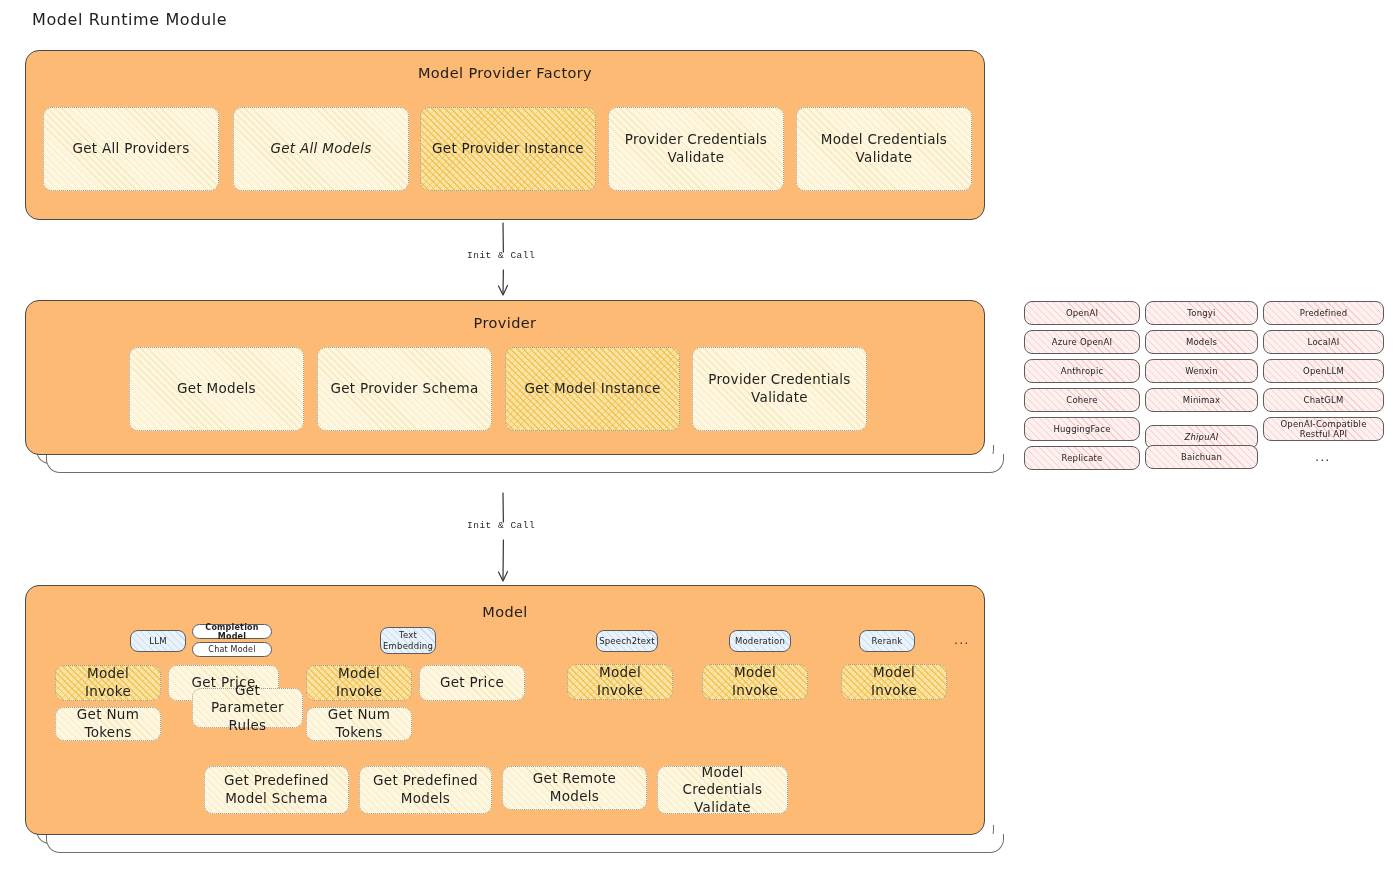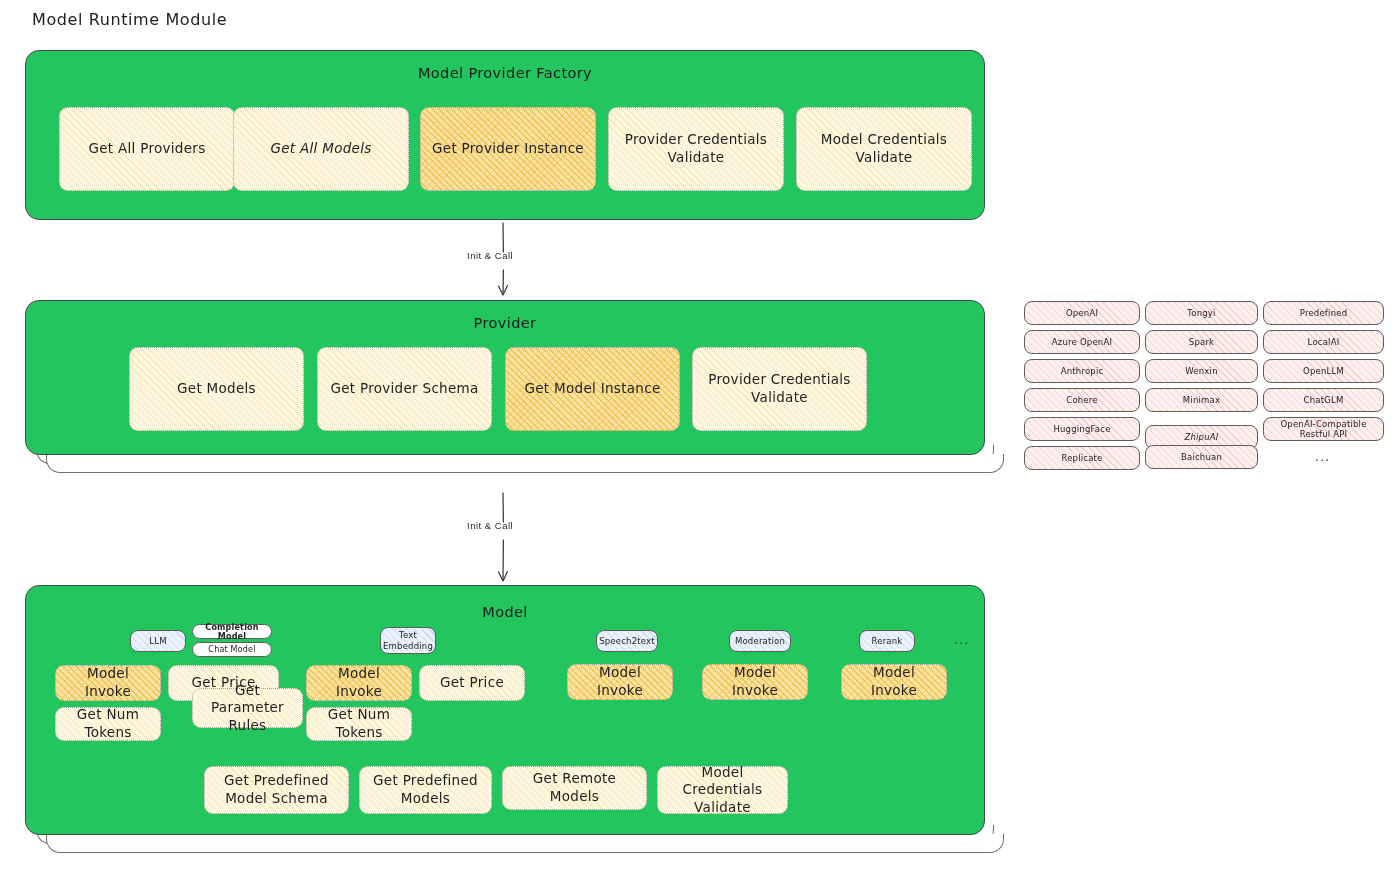--- a/index.html
+++ b/index.html
@@ -17,21 +17,21 @@
   #page-title{
     position:absolute;left:32px;top:10px;
     font-size:16px;letter-spacing:.6px;color:#1e1e1e;
     font-family:"DejaVu Sans", sans-serif;
     font-weight:400;
   }
 
   
   .card{
     position:absolute;
-    background:#22c55e;
+    background:#fdba74;
     border:1.15px solid #4a4a4a;
     border-radius:14px;
     box-sizing:border-box;
   }
   .card.stack::before,
   .card.stack::after{
     content:"";position:absolute;left:10px;right:-10px;
     height:18px;border:1.15px solid #6e6e6e;border-top:none;
     border-radius:0 0 14px 14px;background:#fff;z-index:-1;
   }
@@ -118,39 +118,39 @@
     text-align:center;
     border-radius:8px;
     font-size:8px;letter-spacing:.2px;color:#1e1e1e;
     border:1.15px solid #5d5d5d;background:#ffffff;
   }
 
   
   .arrow-wrap{position:absolute;}
   .arrow-label{
     position:absolute;
-    font-family:Liberation Sans, sans-serif;
+    font-family:Liberation Mono, monospace;
     font-size:9.5px;color:#2a2a2a;letter-spacing:.5px;
     white-space:nowrap;
   }
   .ellipsis{
     position:absolute;font-size:13px;color:#3a3a3a;letter-spacing:1px;
   }
 </style>
 </head>
 <body>
 
 <div class="canvas">
 
   <div id="page-title">Model Runtime Module</div>
 
   <div class="card" style="left:25px;top:50px;width:960px;height:170px;">
     <div class="card-title">Model Provider Factory</div>
 
-    <div class="node cream" style="left:33px;top:56px;width:176px;height:84px;text-align:center;">Get All Providers</div>
+    <div class="node cream" style="left:17px;top:56px;width:176px;height:84px;text-align:center;">Get All Providers</div>
 
     <div class="node cream" style="left:207px;top:56px;width:176px;height:84px;font-style:italic;">Get All Models</div>
 
     <div class="node gold" style="left:394px;top:56px;width:176px;height:84px;">Get Provider Instance</div>
 
     <div class="node cream" style="left:582px;top:56px;width:176px;height:84px;">Provider Credentials Validate</div>
 
     <div class="node cream" style="left:770px;top:56px;width:176px;height:84px;">Model Credentials Validate</div>
   </div>
 
@@ -177,21 +177,21 @@
   <div style="position:absolute;left:1024px;top:301px;width:360px;height:175px;">
 
     <div class="tag" style="left:0px;top:0px;width:116px;height:24px;">OpenAI</div>
     <div class="tag" style="left:0px;top:29px;width:116px;height:24px;">Azure OpenAI</div>
     <div class="tag" style="left:0px;top:58px;width:116px;height:24px;">Anthropic</div>
     <div class="tag" style="left:0px;top:87px;width:116px;height:24px;">Cohere</div>
     <div class="tag" style="left:0px;top:116px;width:116px;height:24px;text-align:right;">HuggingFace</div>
     <div class="tag" style="left:0px;top:145px;width:116px;height:24px;">Replicate</div>
 
     <div class="tag" style="left:121px;top:0px;width:113px;height:24px;">Tongyi</div>
-    <div class="tag" style="left:121px;top:29px;width:113px;height:24px;">Spark</div>
+    <div class="tag" style="left:121px;top:29px;width:113px;height:24px;">Models</div>
     <div class="tag" style="left:121px;top:58px;width:113px;height:24px;">Wenxin</div>
     <div class="tag" style="left:121px;top:87px;width:113px;height:24px;">Minimax</div>
     <div class="tag" style="left:121px;top:124px;width:113px;height:24px;font-style:italic;">ZhipuAI</div>
     <div class="tag" style="left:121px;top:144px;width:113px;height:24px;">Baichuan</div>
 
     <div class="tag" style="left:239px;top:0px;width:121px;height:24px;">Predefined</div>
     <div class="tag" style="left:239px;top:29px;width:121px;height:24px;">LocalAI</div>
     <div class="tag" style="left:239px;top:58px;width:121px;height:24px;">OpenLLM</div>
     <div class="tag" style="left:239px;top:87px;width:121px;height:24px;">ChatGLM</div>
     <div class="tag" style="left:239px;top:116px;width:121px;height:24px;">OpenAI-Compatible Restful API</div>

